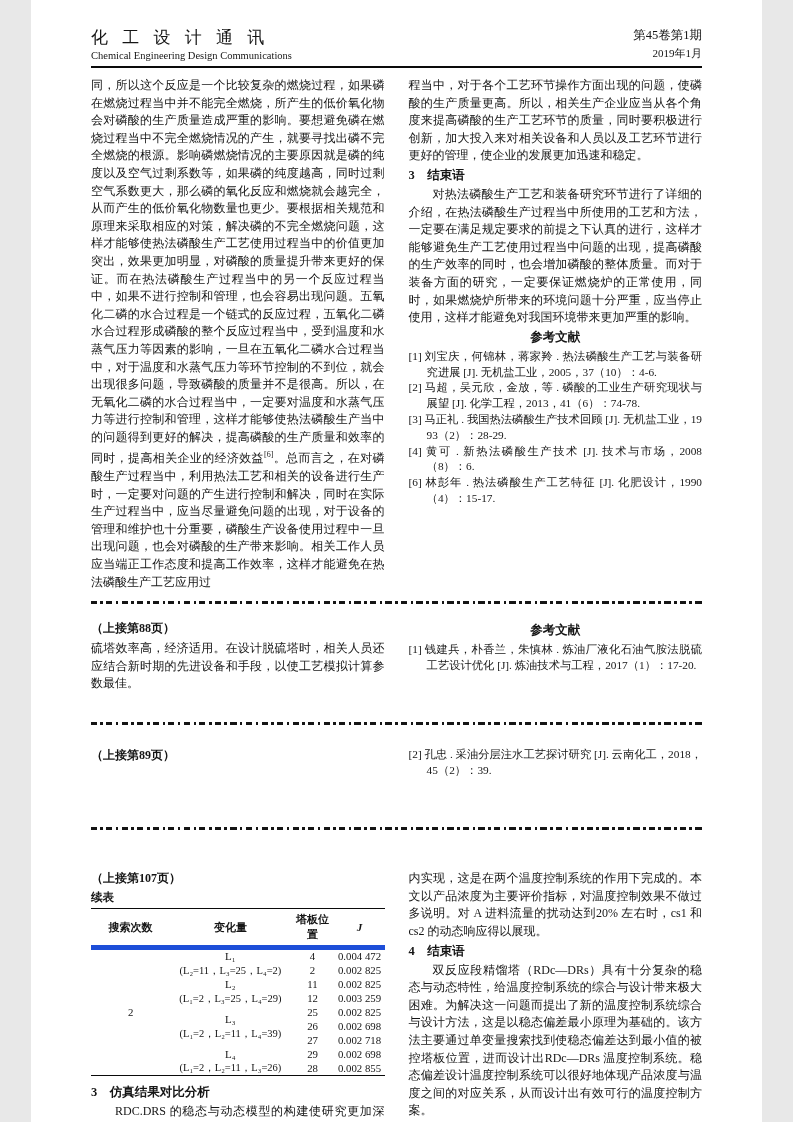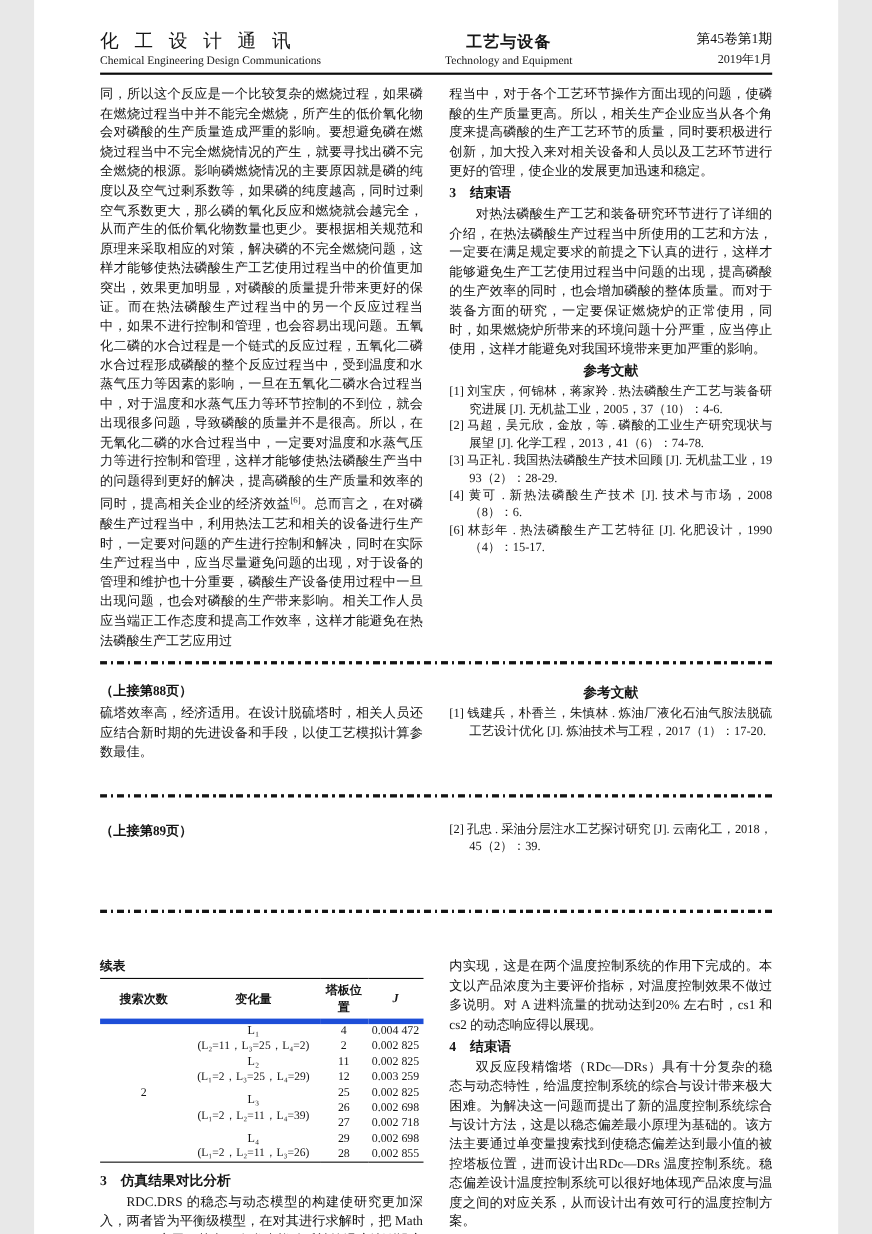--- a/index.html
+++ b/index.html
@@ -85,24 +85,20 @@
 <body>
 
 <div class="page">
   <div class="content">
 
     <header class="masthead">
       <div class="mh-left">
         <div class="cn">化 工 设 计 通 讯</div>
         <div class="en">Chemical Engineering Design Communications</div>
       </div>
-      <div class="mh-center">
-        <div class="cn">工艺与设备</div>
-        <div class="en">Technology and Equipment</div>
-      </div>
       <div class="mh-right">
         <div class="vol">第45卷第1期</div>
         <div class="date">2019年1月</div>
       </div>
     </header>
 
     <section class="two-col sect1">
       <div class="col">
         <p class="body"><span>同，所以这个反应是一个比较复杂的燃烧过程，如果磷在燃烧过程当中并不能完全燃烧，所产生的低价氧化物会对磷酸的生产质量造成严重的影响。要想避免磷在燃烧过程当中不完全燃烧情况的产生，就要寻找出磷不完全燃烧的根源。影响磷燃烧情况的主要原因就是磷的纯度以及空气过剩系数等，如果磷的纯度越高，同时过剩空气系数更大，那么磷的氧化反应和燃烧就会越完全，从而产生的低价氧化物数量也更少。要根据相关规范和原理来采取相应的对策，解决磷的不完全燃烧问题，这样才能够使热法磷酸生产工艺使用过程当中的价值更加突出，效果更加明显，对磷酸的质量提升带来更好的保证。而在热法磷酸生产过程当中的另一个反应过程当中，如果不进行控制和管理，也会容易出现问题。五氧化二磷的水合过程是一个链式的反应过程，五氧化二磷水合过程形成磷酸的整个反应过程当中，受到温度和水蒸气压力等因素的影响，一旦在五氧化二磷水合过程当中，对于温度和水蒸气压力等环节控制的不到位，就会出现很多问题，导致磷酸的质量并不是很高。所以，在无氧化二磷的水合过程当中，一定要对温度和水蒸气压力等进行控制和管理，这样才能够使热法磷酸生产当中的问题得到更好的解决，提高磷酸的生产质量和效率的同时，提高相关企业的经济效益</span><sup class="cite">[6]</sup><span>。总而言之，在对磷酸生产过程当中，利用热法工艺和相关的设备进行生产时，一定要对问题的产生进行控制和解决，同时在实际生产过程当中，应当尽量避免问题的出现，对于设备的管理和维护也十分重要，磷酸生产设备使用过程中一旦出现问题，也会对磷酸的生产带来影响。相关工作人员应当端正工作态度和提高工作效率，这样才能避免在热法磷酸生产工艺应用过</span></p>
       </div>
@@ -146,20 +142,21 @@
         <div class="refs">
           <p>[2] 孔忠 . 采油分层注水工艺探讨研究 [J]. 云南化工，2018，45（2）：39.</p>
         </div>
       </div>
     </section>
 
     <div class="dotted-sep sep3"></div>
 
     <section class="two-col">
       <div class="col">
+        <div class="continued-note">（上接第107页）</div>
         <div class="tbl-caption">续表</div>
 
         <table class="ctable">
           <colgroup>
             <col style="width:27%">
               <col style="width:41%">
               <col style="width:15%">
               <col style="width:17%">
           </colgroup>
           <thead>

